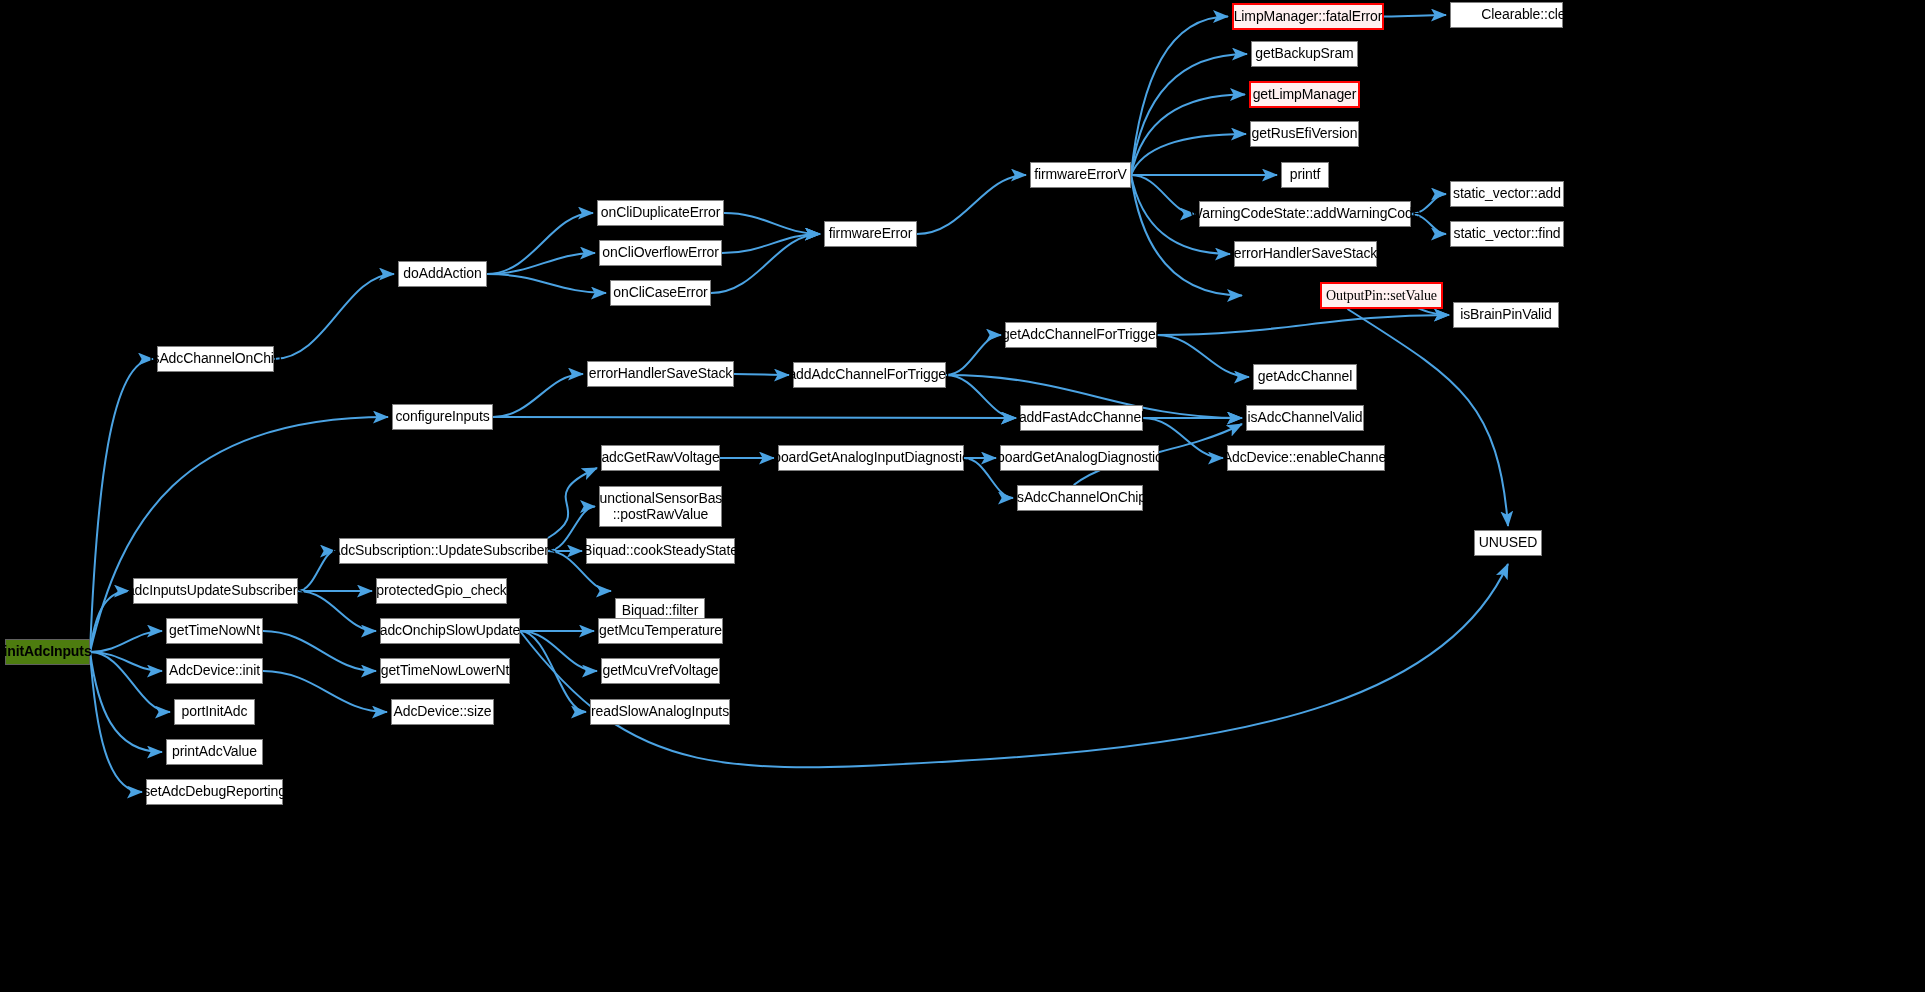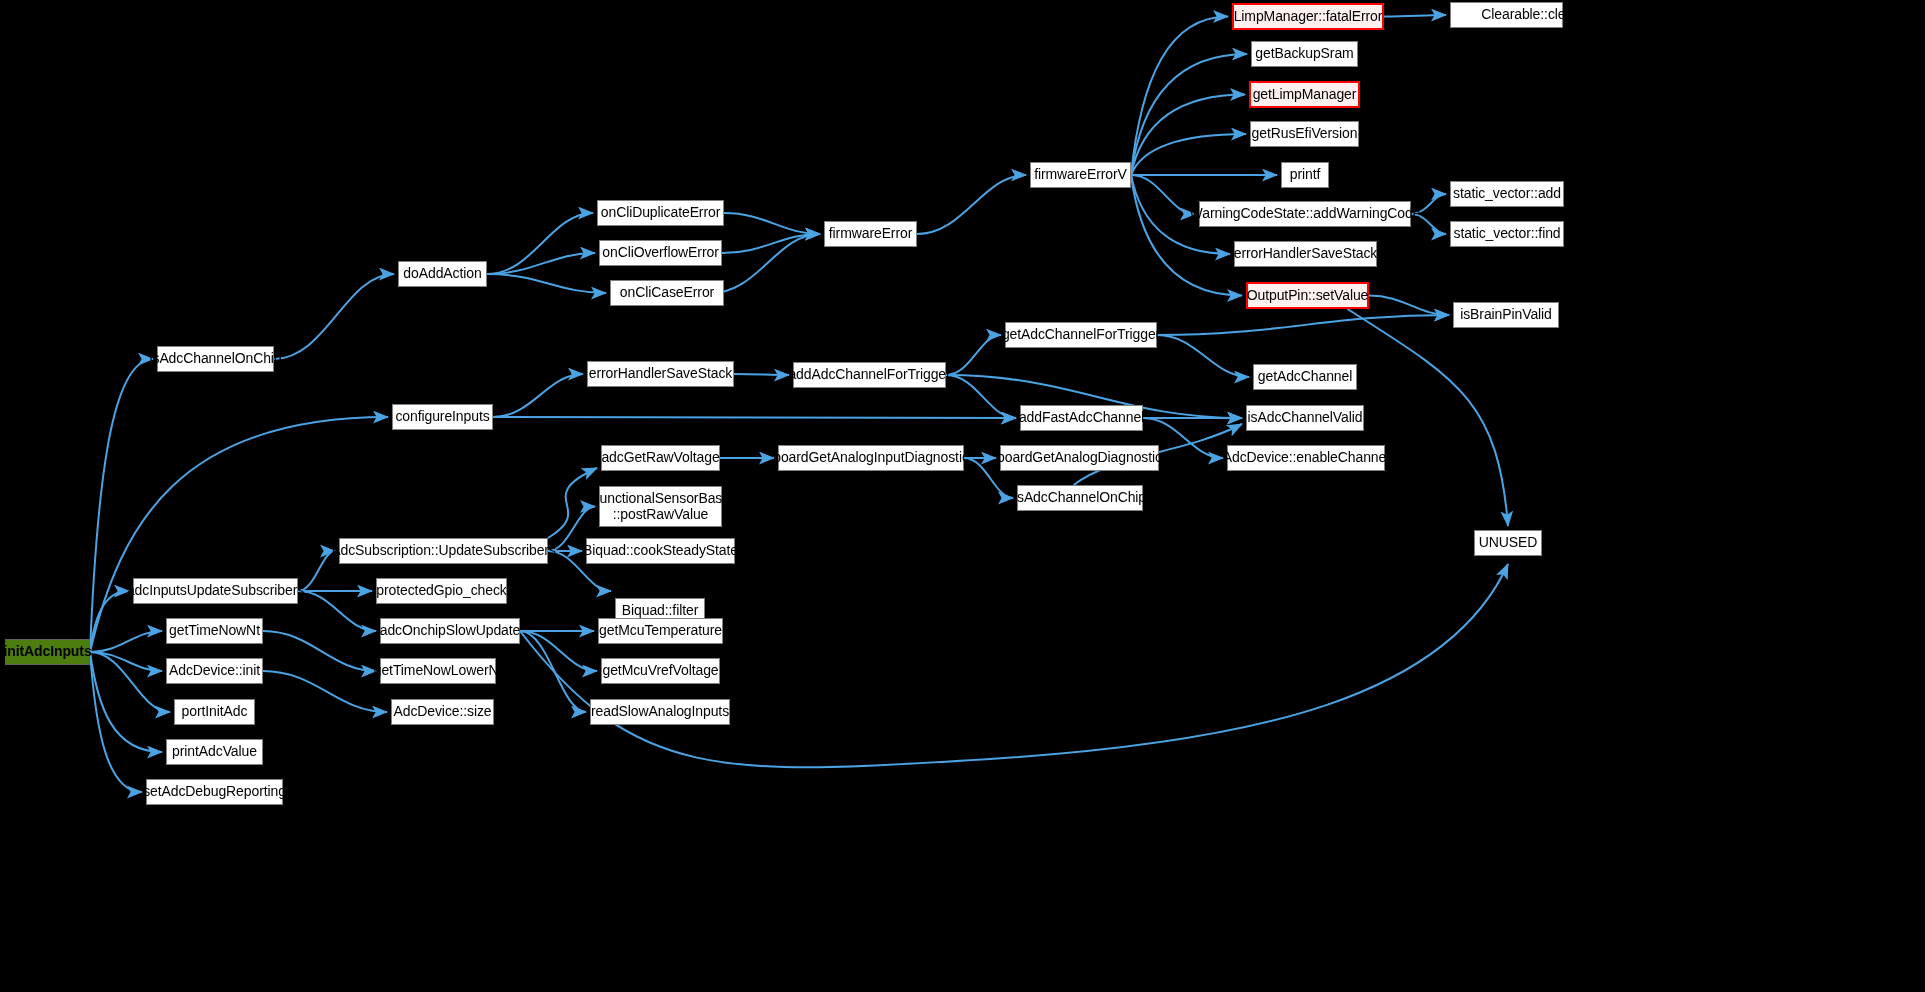--- a/index.html
+++ b/index.html
@@ -127,34 +127,34 @@
       <div class="node" style="left: 157px; top: 346px; width: 117px; height: 26px;"><span class="label">isAdcChannelOnChip</span></div>
       <div class="node" style="left: 133px; top: 578px; width: 165px; height: 26px;"><span class="label">adcInputsUpdateSubscribers</span></div>
       <div class="node" style="left: 166px; top: 618px; width: 97px; height: 26px;"><span class="label">getTimeNowNt</span></div>
       <div class="node" style="left: 166px; top: 658px; width: 97px; height: 26px;"><span class="label">AdcDevice::init</span></div>
       <div class="node" style="left: 174px; top: 699px; width: 81px; height: 26px;"><span class="label">portInitAdc</span></div>
       <div class="node" style="left: 166px; top: 739px; width: 97px; height: 26px;"><span class="label">printAdcValue</span></div>
       <div class="node" style="left: 146px; top: 779px; width: 137px; height: 26px;"><span class="label">setAdcDebugReporting</span></div>
       <div class="node" style="left: 398px; top: 261px; width: 89px; height: 26px;"><span class="label">doAddAction</span></div>
       <div class="node" style="left: 597px; top: 200px; width: 127px; height: 26px;"><span class="label">onCliDuplicateError</span></div>
       <div class="node" style="left: 599px; top: 240px; width: 123px; height: 26px;"><span class="label">onCliOverflowError</span></div>
-      <div class="node" style="left: 610px; top: 280px; width: 114px; height: 26px;"><span class="label">onCliCaseError</span></div>
+      <div class="node" style="left: 610px; top: 280px; width: 101px; height: 26px;"><span class="label">onCliCaseError</span></div>
       <div class="node" style="left: 824px; top: 221px; width: 93px; height: 26px;"><span class="label">firmwareError</span></div>
       <div class="node" style="left: 1030px; top: 162px; width: 101px; height: 26px;"><span class="label">firmwareErrorV</span></div>
       <div class="node red" style="left: 1232px; top: 3px; width: 152px; height: 27px;"><span class="label">LimpManager::fatalError</span></div>
       <div class="node" style="left: 1450px; top: 2px; width: 113px; height: 26px; padding-left: 46px;"><span class="label">Clearable::clear</span></div>
       <div class="node" style="left: 1251px; top: 41px; width: 107px; height: 26px;"><span class="label">getBackupSram</span></div>
       <div class="node red" style="left: 1249px; top: 81px; width: 111px; height: 27px;"><span class="label">getLimpManager</span></div>
       <div class="node" style="left: 1250px; top: 121px; width: 109px; height: 26px;"><span class="label">getRusEfiVersion</span></div>
       <div class="node" style="left: 1281px; top: 162px; width: 48px; height: 26px;"><span class="label">printf</span></div>
       <div class="node" style="left: 1199px; top: 201px; width: 212px; height: 26px;"><span class="label">WarningCodeState::addWarningCode</span></div>
       <div class="node" style="left: 1450px; top: 181px; width: 114px; height: 26px;"><span class="label">static_vector::add</span></div>
       <div class="node" style="left: 1450px; top: 221px; width: 114px; height: 26px;"><span class="label">static_vector::find</span></div>
       <div class="node" style="left: 1234px; top: 241px; width: 143px; height: 26px;"><span class="label">errorHandlerSaveStack</span></div>
-      <div class="node red" style="left: 1246px; top: 282px; width: 123px; height: 27px;"><span class="label">OutputPin::setValue</span></div>
+      <div class="node red" style="left: 1320px; top: 282px; width: 123px; height: 27px; font-family: Liberation Serif, serif;"><span class="label">OutputPin::setValue</span></div>
       <div class="node" style="left: 1453px; top: 302px; width: 106px; height: 26px;"><span class="label">isBrainPinValid</span></div>
       <div class="node" style="left: 392px; top: 404px; width: 101px; height: 26px;"><span class="label">configureInputs</span></div>
       <div class="node" style="left: 587px; top: 361px; width: 147px; height: 26px;"><span class="label">errorHandlerSaveStack</span></div>
       <div class="node" style="left: 793px; top: 362px; width: 153px; height: 26px;"><span class="label">addAdcChannelForTrigger</span></div>
       <div class="node" style="left: 1005px; top: 322px; width: 152px; height: 26px;"><span class="label">getAdcChannelForTrigger</span></div>
       <div class="node" style="left: 1253px; top: 364px; width: 104px; height: 26px;"><span class="label">getAdcChannel</span></div>
       <div class="node" style="left: 1020px; top: 405px; width: 123px; height: 26px;"><span class="label">addFastAdcChannel</span></div>
       <div class="node" style="left: 1246px; top: 405px; width: 118px; height: 26px;"><span class="label">isAdcChannelValid</span></div>
       <div class="node" style="left: 1227px; top: 445px; width: 158px; height: 26px;"><span class="label">AdcDevice::enableChannel</span></div>
       <div class="node" style="left: 601px; top: 445px; width: 119px; height: 26px;"><span class="label">adcGetRawVoltage</span></div>
@@ -162,19 +162,19 @@
       <div class="node" style="left: 1000px; top: 445px; width: 159px; height: 26px;"><span class="label">boardGetAnalogDiagnostic</span></div>
       <div class="node" style="left: 1017px; top: 485px; width: 126px; height: 26px;"><span class="label">isAdcChannelOnChip</span></div>
       <div class="node" style="left: 599px; top: 486px; width: 123px; height: 41px;"><span class="label">FunctionalSensorBase
 ::postRawValue</span></div>
       <div class="node" style="left: 339px; top: 538px; width: 209px; height: 26px;"><span class="label">AdcSubscription::UpdateSubscribers</span></div>
       <div class="node" style="left: 586px; top: 538px; width: 149px; height: 26px;"><span class="label">Biquad::cookSteadyState</span></div>
       <div class="node" style="left: 615px; top: 578px; width: 90px; height: 26px; margin-top: 20px;"><span class="label">Biquad::filter</span></div>
       <div class="node" style="left: 376px; top: 578px; width: 131px; height: 26px;"><span class="label">protectedGpio_check</span></div>
       <div class="node" style="left: 380px; top: 618px; width: 140px; height: 26px;"><span class="label">adcOnchipSlowUpdate</span></div>
       <div class="node" style="left: 598px; top: 618px; width: 125px; height: 26px;"><span class="label">getMcuTemperature</span></div>
-      <div class="node" style="left: 380px; top: 658px; width: 116px; height: 26px;"><span class="label">getTimeNowLowerNt</span></div>
+      <div class="node" style="left: 380px; top: 658px; width: 130px; height: 26px;"><span class="label">getTimeNowLowerNt</span></div>
       <div class="node" style="left: 601px; top: 658px; width: 119px; height: 26px;"><span class="label">getMcuVrefVoltage</span></div>
       <div class="node" style="left: 391px; top: 699px; width: 103px; height: 26px;"><span class="label">AdcDevice::size</span></div>
       <div class="node" style="left: 590px; top: 699px; width: 140px; height: 26px;"><span class="label">readSlowAnalogInputs</span></div>
       <div class="node" style="left: 1474px; top: 530px; width: 68px; height: 26px;"><span class="label">UNUSED</span></div>
     </div>
 </div>
 
 </body></html>

